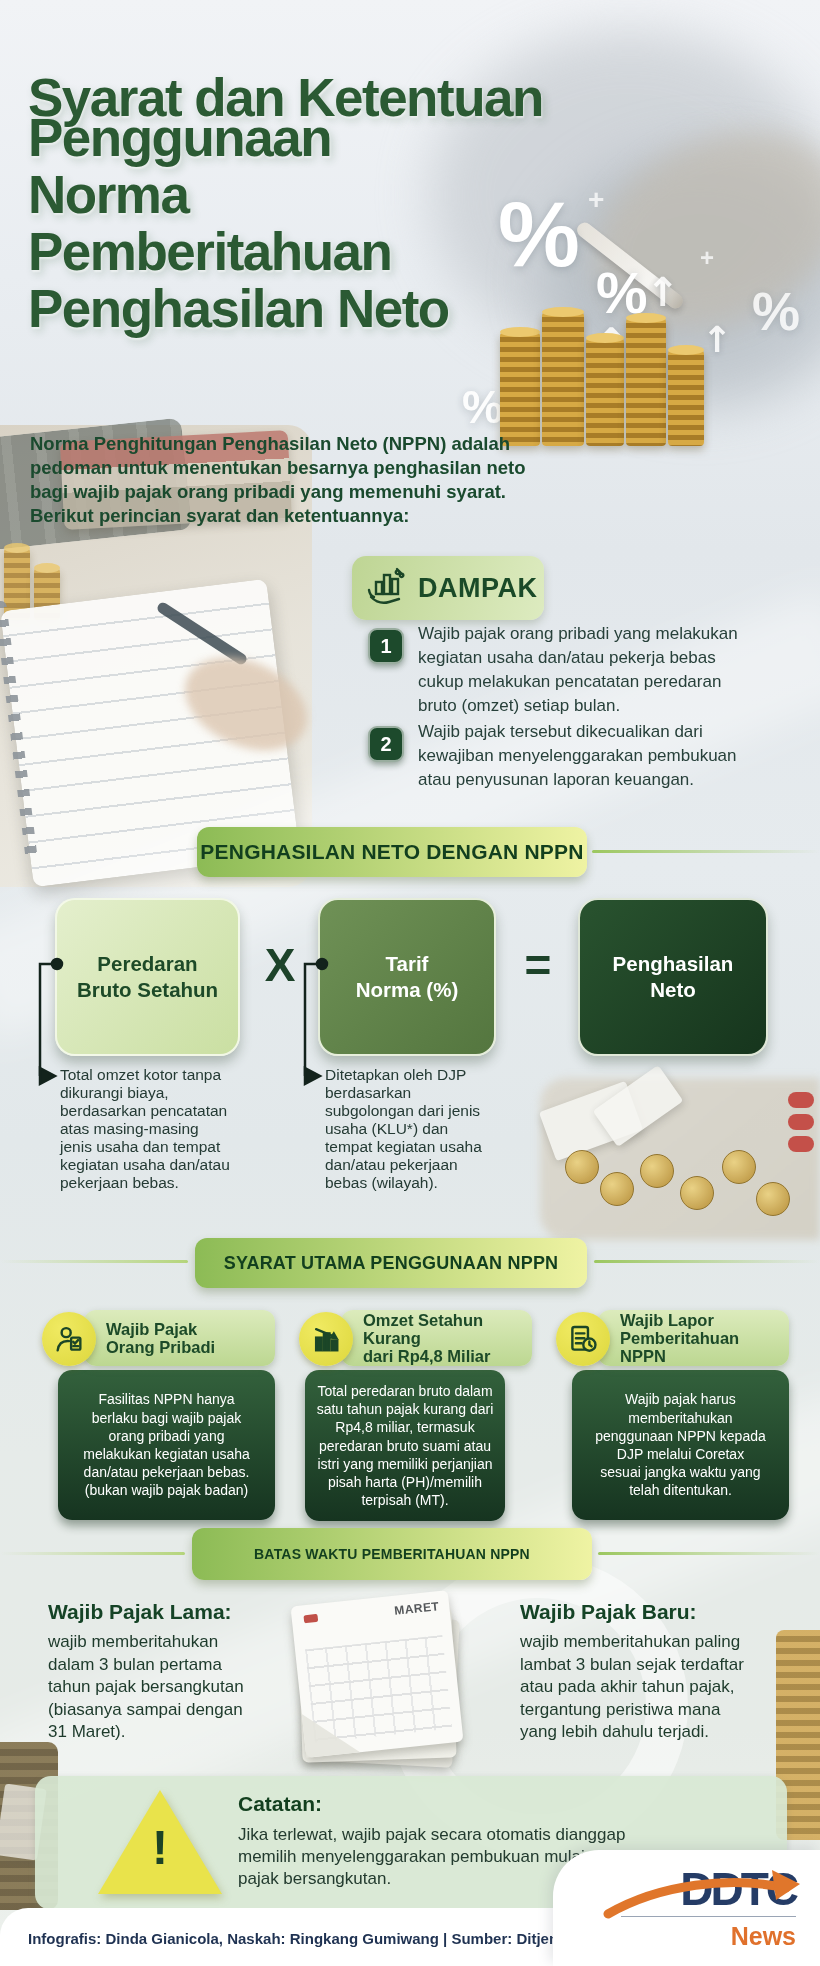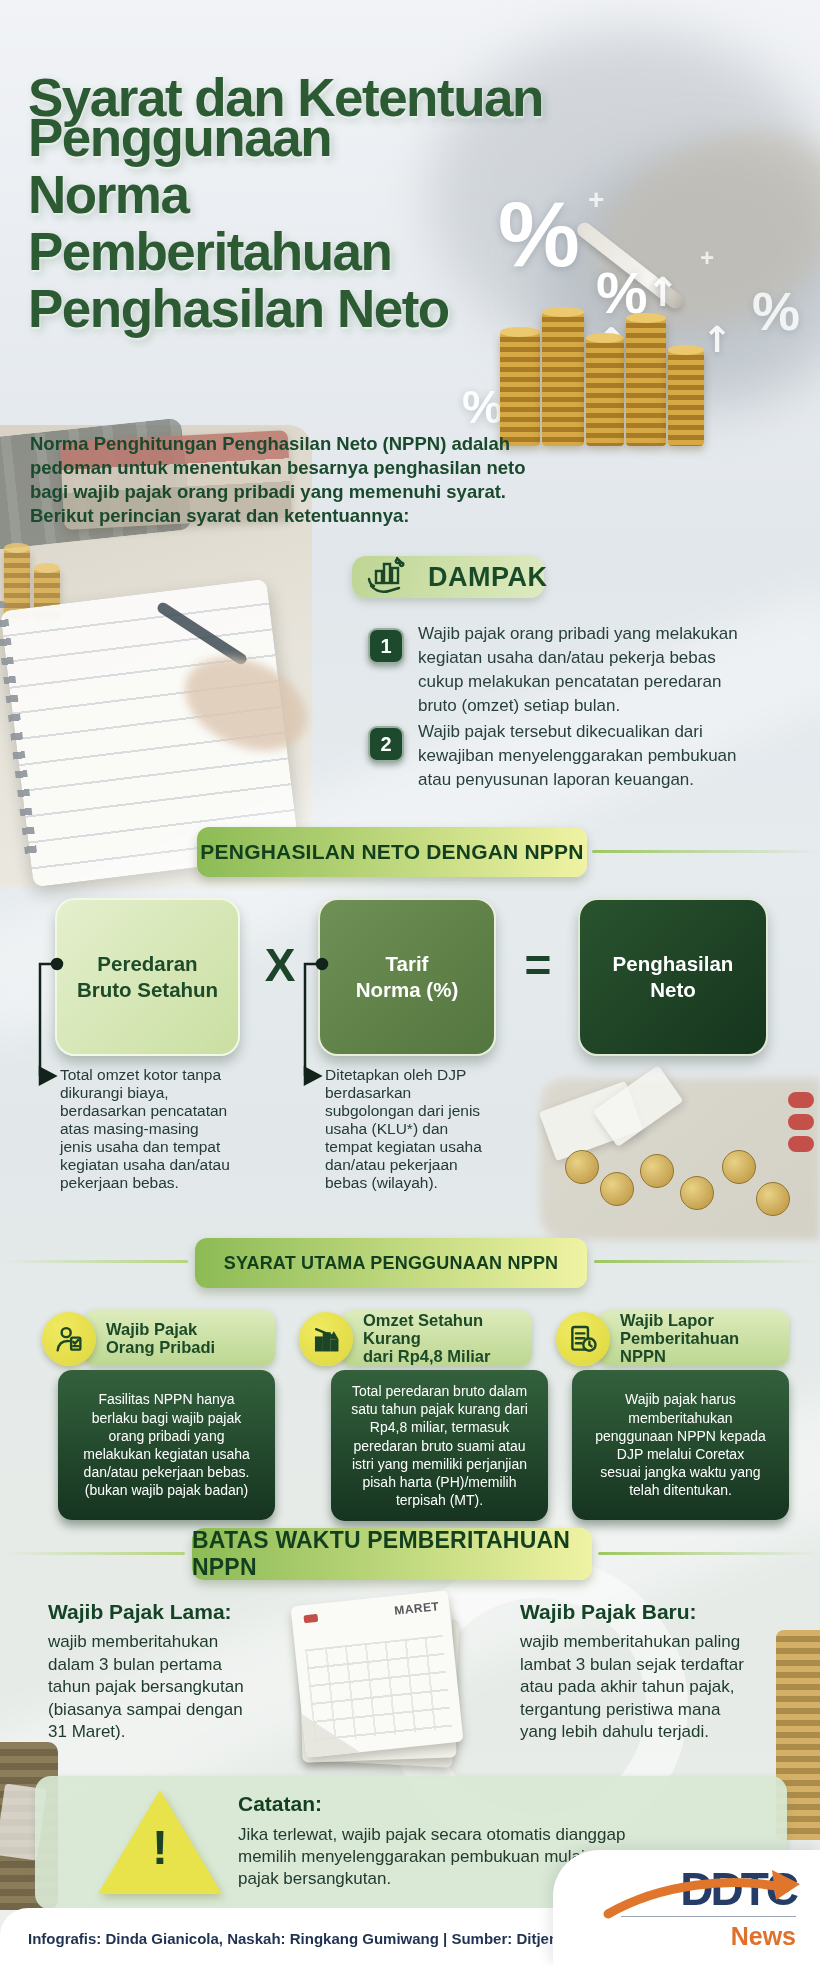--- a/index.html
+++ b/index.html
@@ -42,21 +42,21 @@
 .br-coins{left:776px;top:1630px;width:44px;height:210px;border-radius:8px 0 0 8px;opacity:.8;
   background:repeating-linear-gradient(180deg,#d0a246 0 6px,#9d7423 6px 12px)}
 .band{background:rgba(255,255,255,.38);filter:blur(18px);transform:rotate(-22deg)}
 .arc-circle{left:388px;top:1556px;width:300px;height:300px;border-radius:50%;border:42px solid rgba(255,255,255,.5)}
 
 
 .title-line{left:28px;font-weight:bold;font-size:53px;line-height:57px;letter-spacing:-1.5px;color:#2b5a33;
   text-shadow:1px 2px 2px rgba(255,255,255,.55),3px 4px 9px rgba(43,90,51,.22)}
 .intro{left:30px;top:432px;width:515px;font-size:18.5px;font-weight:bold;line-height:24px;color:#1a4a2e}
 
-.badge{left:352px;top:556px;width:192px;height:42px;border-radius:14px;display:flex;align-items:center;gap:20px;padding:0 12px;
+.badge{left:352px;top:556px;width:192px;height:64px;border-radius:14px;display:flex;align-items:center;gap:10px;padding:0 12px;
   background:linear-gradient(105deg,#bed594,#ddebc0);box-shadow:0 4px 8px rgba(80,100,60,.25)}
 .badge-label{font-size:27px;font-weight:bold;color:#1a4a28;letter-spacing:.5px}
 .tile{width:36px;height:36px;border-radius:9px;background:#1d4a2c;border:2px solid rgba(255,255,255,.55);
   color:#fff;font-size:20px;font-weight:bold;display:flex;align-items:center;justify-content:center;box-shadow:0 3px 6px rgba(20,50,25,.4)}
 .item-text{width:345px;font-size:17px;line-height:24px;color:#27403a}
 
 .pill{border-radius:12px;background:linear-gradient(90deg,#8cbb55,#eff3a3);display:flex;align-items:center;justify-content:center;
   box-shadow:0 5px 10px rgba(80,100,50,.3)}
 .pill span{font-weight:bold;color:#123f1e;letter-spacing:.2px}
 .hline{height:3px;border-radius:2px}
@@ -274,21 +274,21 @@
         <rect x="10.5" y="8" width="4" height="12"></rect>
         <rect x="16" y="13" width="4" height="7"></rect>
       <path d="M5 5 L17 10" fill="none"></path>
         <polygon points="19.5,11.5 15.5,11 17.5,8"></polygon>
     </svg>
   </div>
   <div class="abs card-bar" style="left:341px;width:191px">
     <span>Omzet Setahun Kurang
 dari Rp4,8 Miliar</span>
   </div>
-  <div class="abs card-body" style="left:331px;width:217px">
+  <div class="abs card-body" style="left:305px;width:200px">
     <span>Total peredaran bruto dalam
 satu tahun pajak kurang dari
 Rp4,8 miliar, termasuk
 peredaran bruto suami atau
 istri yang memiliki perjanjian
 pisah harta (PH)/memilih
 terpisah (MT).</span>
   </div>
 
   <div class="abs card-circle" style="left:556px">
@@ -307,21 +307,21 @@
     <span>Wajib pajak harus
 memberitahukan
 penggunaan NPPN kepada
 DJP melalui Coretax
 sesuai jangka waktu yang
 telah ditentukan.</span>
   </div>
 
   <div class="abs hline hl-l" style="left:0;top:1552px;width:185px"></div>
   <div class="abs pill" style="left:192px;top:1528px;width:400px;height:52px">
-    <span style="font-size:23px">BATAS WAKTU PEMBERITAHUAN NPPN</span>
+    <span style="font-size:14px">BATAS WAKTU PEMBERITAHUAN NPPN</span>
   </div>
   <div class="abs hline hl-r" style="left:598px;top:1552px;width:222px"></div>
 
   <div class="abs wp-title" style="left:48px">Wajib Pajak Lama:</div>
   <div class="abs wp-body pre" style="left:48px;width:215px">wajib memberitahukan
 dalam 3 bulan pertama
 tahun pajak bersangkutan
 (biasanya sampai dengan
 31 Maret).</div>
 

